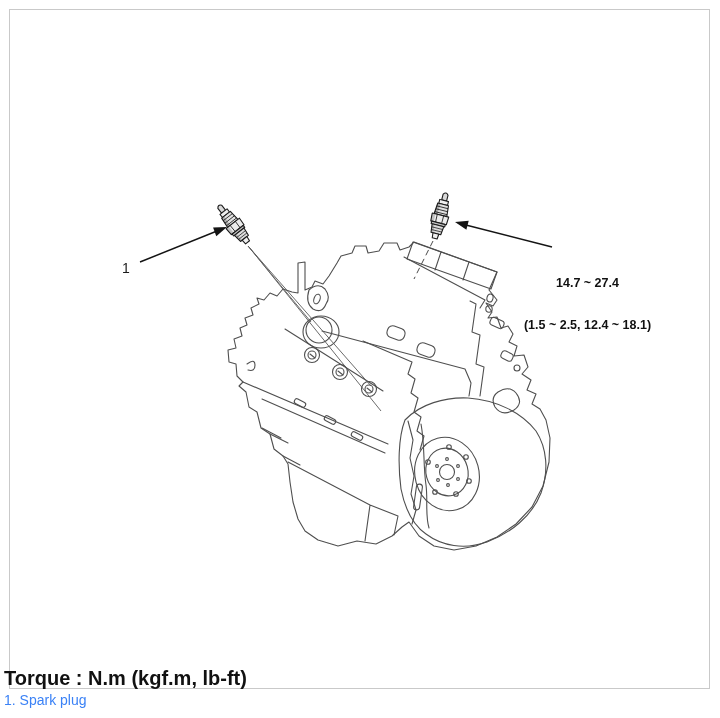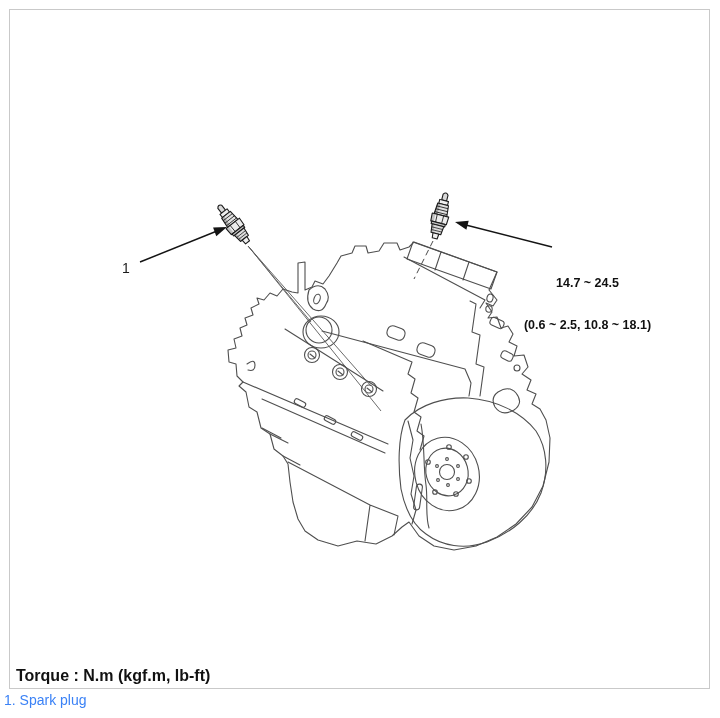--- a/index.html
+++ b/index.html
@@ -14,21 +14,21 @@
   #art{position:absolute;left:0;top:0;width:720px;height:718px;}
   .txt{position:absolute;white-space:pre;}
   #part-label{
     left:122px;top:260px;font-size:14px;color:#1a1a1a;
   }
   #torque-callout{
     left:500px;top:248px;width:175px;text-align:center;
     font-size:12.5px;line-height:14px;font-weight:bold;color:#111111;
   }
   #torque-note{
-    left:16px;top:667px;font-size:16px;font-weight:bold;color:#111111;
+    left:4px;top:667px;font-size:20px;font-weight:bold;color:#111111;
   }
   #caption{
     left:4px;top:692px;font-size:14px;color:#3b82f6;
   }
 </style>
 </head>
 <body>
 
 <div id="stage">
 
@@ -148,21 +148,21 @@
       <g>
         <path d="M552,247 L458,223" fill="none"></path>
         <polygon points="455,222 468.7,220.8 466.4,229.7" stroke="none"></polygon>
       </g>
     </g>
   </svg>
 
   <div class="txt" id="part-label">1</div>
 
   <div class="txt" id="torque-callout">
-    <div>14.7 ~ 24.5</div>
-    <div>(0.6 ~ 2.5, 10.8 ~ 18.1)</div>
+    <div>14.7 ~ 27.4</div>
+    <div>(1.5 ~ 2.5, 12.4 ~ 18.1)</div>
   </div>
 
   <div class="txt" id="torque-note">Torque : N.m (kgf.m, lb-ft)</div>
 
   <div class="txt" id="caption">1. Spark plug</div>
 
 </div>
 
 </body></html>

